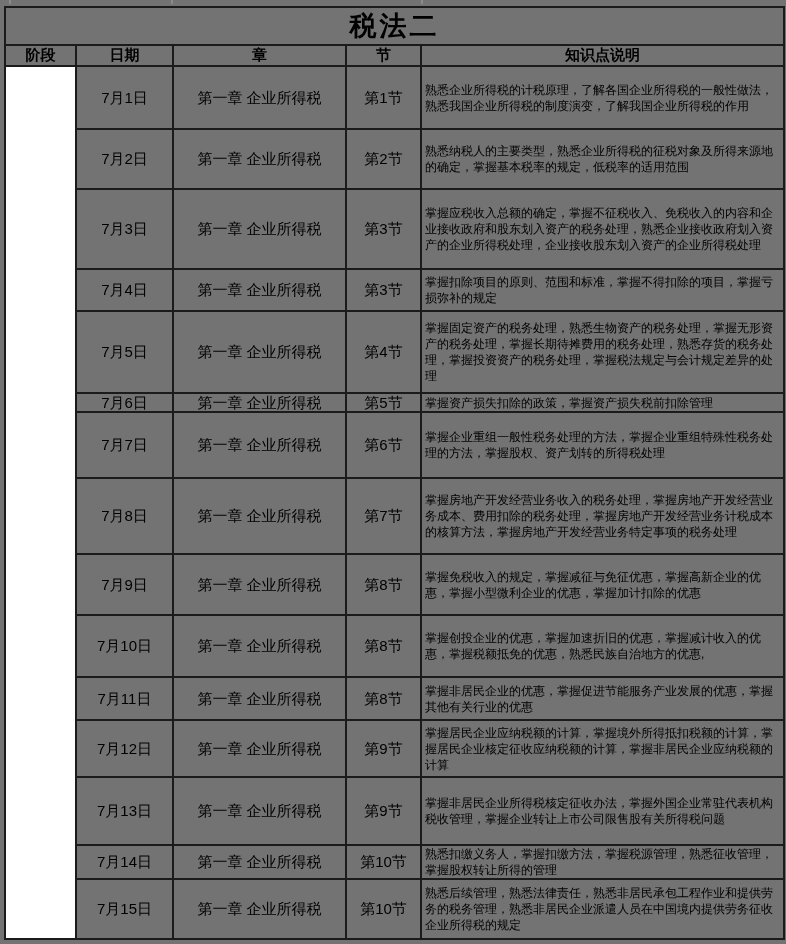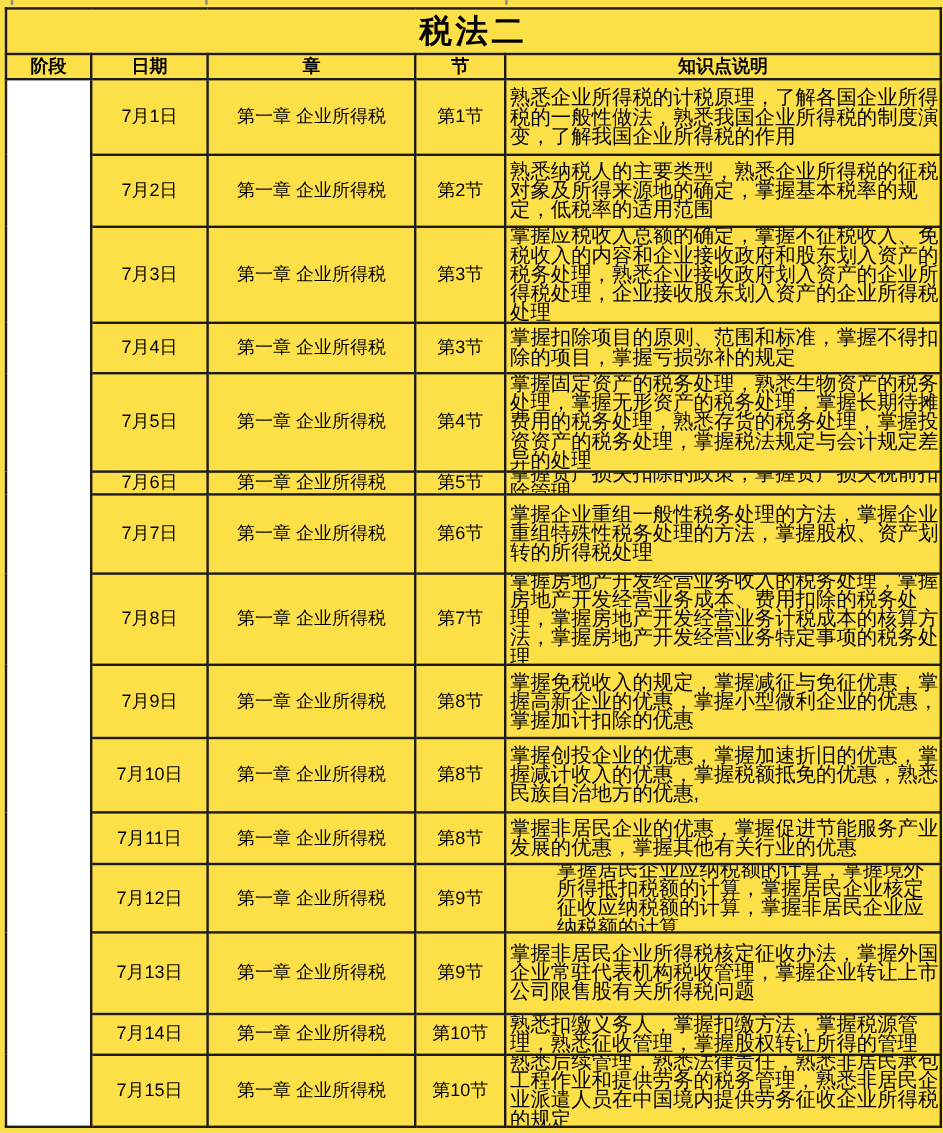--- a/index.html
+++ b/index.html
@@ -1,41 +1,41 @@
 <!DOCTYPE html>
 <html><head>
 <meta charset="utf-8">
 <style>
   html,body{margin:0;padding:0;}
   body{
     width:786px;height:944px;overflow:hidden;background:#ffffff;
     font-family:"Liberation Sans","DejaVu Sans",sans-serif;color:#000;
   }
-  .page{position:relative;width:786px;height:944px;background:#fde047;}
+  .page{position:relative;width:786px;height:944px;background:#737373;}
   
   .tick{position:absolute;top:0;width:2px;height:4px;background:#8a8a8a;}
   table.sched{
     position:absolute;left:4px;top:6px;
     width:779px;border-collapse:collapse;table-layout:fixed;
   }
   table.sched td,table.sched th{
     border:2px solid #1b1b1b;padding:0;vertical-align:middle;
     font-family:"Liberation Sans","DejaVu Sans",sans-serif;
   }
   td.title-cell{
     height:31px;text-align:center;font-size:27px;font-weight:bold;
     letter-spacing:3px;border-bottom-width:3px;
   }
   th.hdr{height:18px;font-size:15px;font-weight:bold;text-align:center;border-bottom-width:3px;}
   td.stage{background:#fff;}
   td.c{text-align:center;font-size:15px;line-height:16px;}
   td.k{vertical-align:middle;}
   td.k .clip{overflow:hidden;display:flex;align-items:center;}
   td.k .txt{
-    width:100%;font-size:17px;line-height:16px;
+    width:100%;font-size:12px;line-height:16px;
     word-break:break-all;overflow-wrap:anywhere;
     padding:0 1px 0 3px;text-align:left;
   }
 </style>
 </head>
 <body>
 
 <div class="page">
   <div class="tick" style="left:9px"></div>
   <div class="tick" style="left:171px"></div>
@@ -171,21 +171,21 @@
             <div class="clip" style="height: 41px;">
               <div class="txt">掌握非居民企业的优惠，掌握促进节能服务产业发展的优惠，掌握其他有关行业的优惠</div>
             </div>
           </td>
         </tr>
         <tr style="height: 57px;">
           <td class="c">7月12日</td>
           <td class="c">第一章 企业所得税</td>
           <td class="c">第9节</td>
           <td class="k">
-            <div class="clip" style="height: 55px; margin-left: 39px;">
+            <div class="clip" style="height: 55px;">
               <div class="txt">掌握居民企业应纳税额的计算，掌握境外所得抵扣税额的计算，掌握居民企业核定征收应纳税额的计算，掌握非居民企业应纳税额的计算</div>
             </div>
           </td>
         </tr>
         <tr style="height: 68px;">
           <td class="c">7月13日</td>
           <td class="c">第一章 企业所得税</td>
           <td class="c">第9节</td>
           <td class="k">
             <div class="clip" style="height: 66px;">

